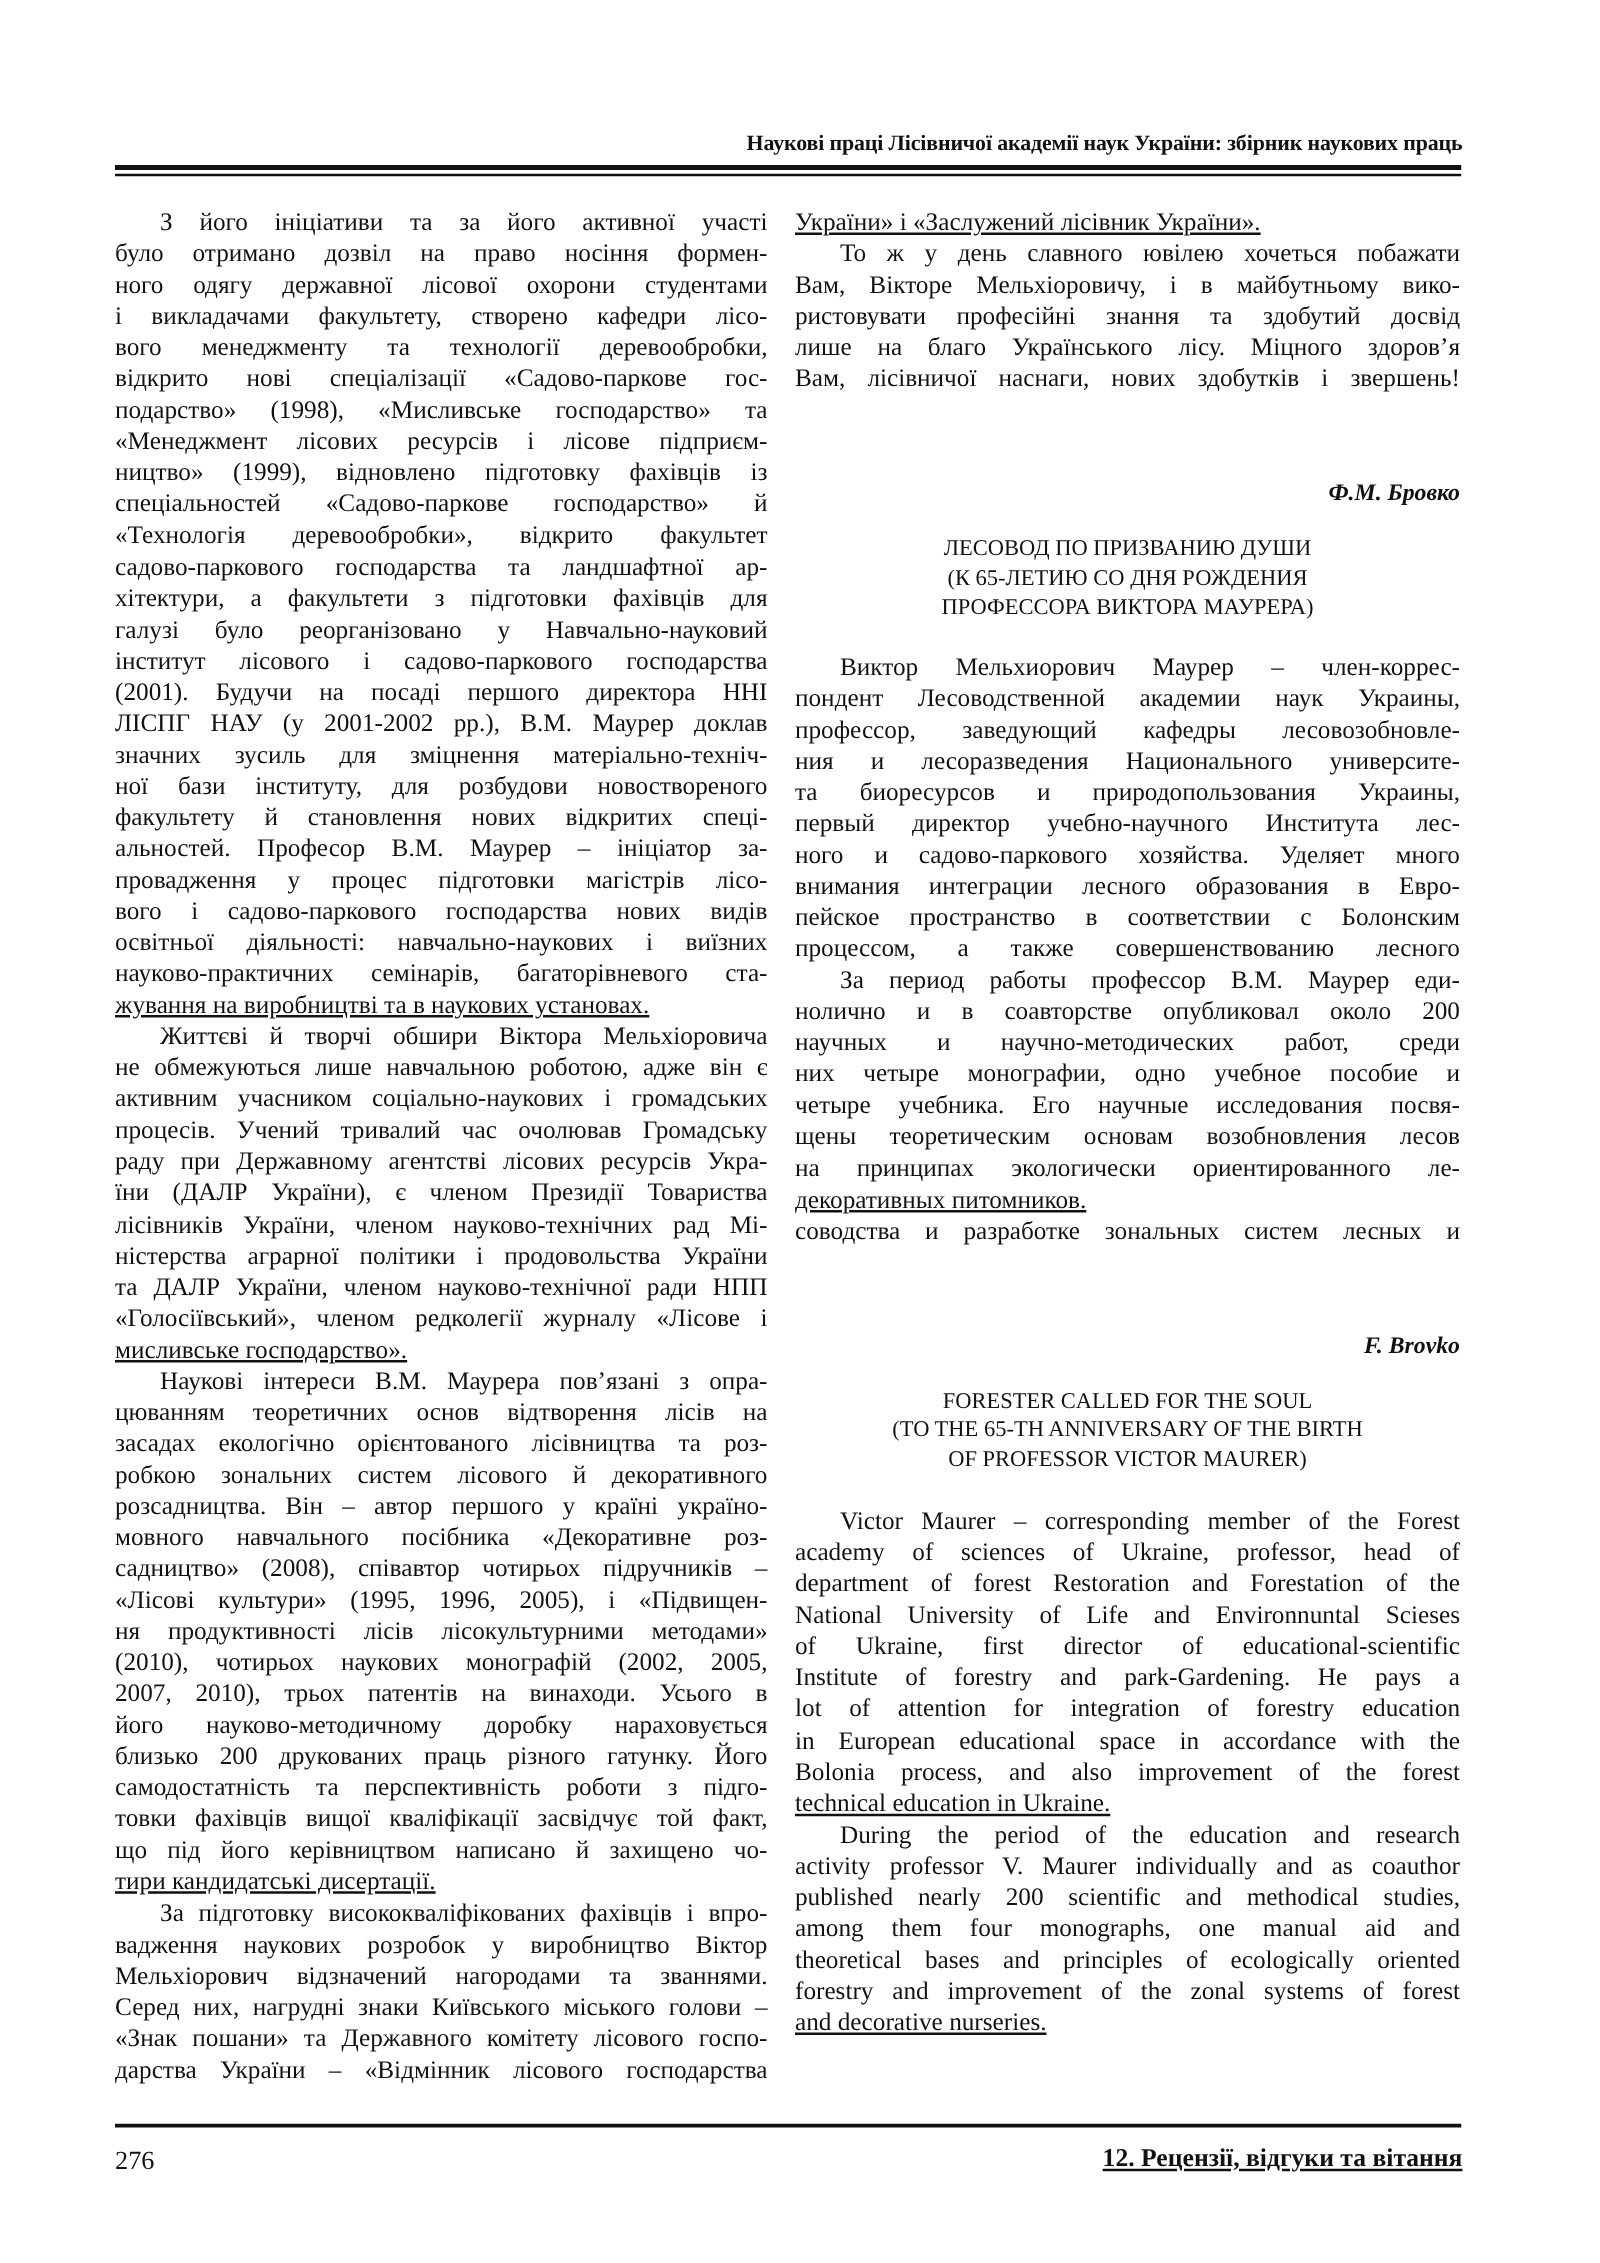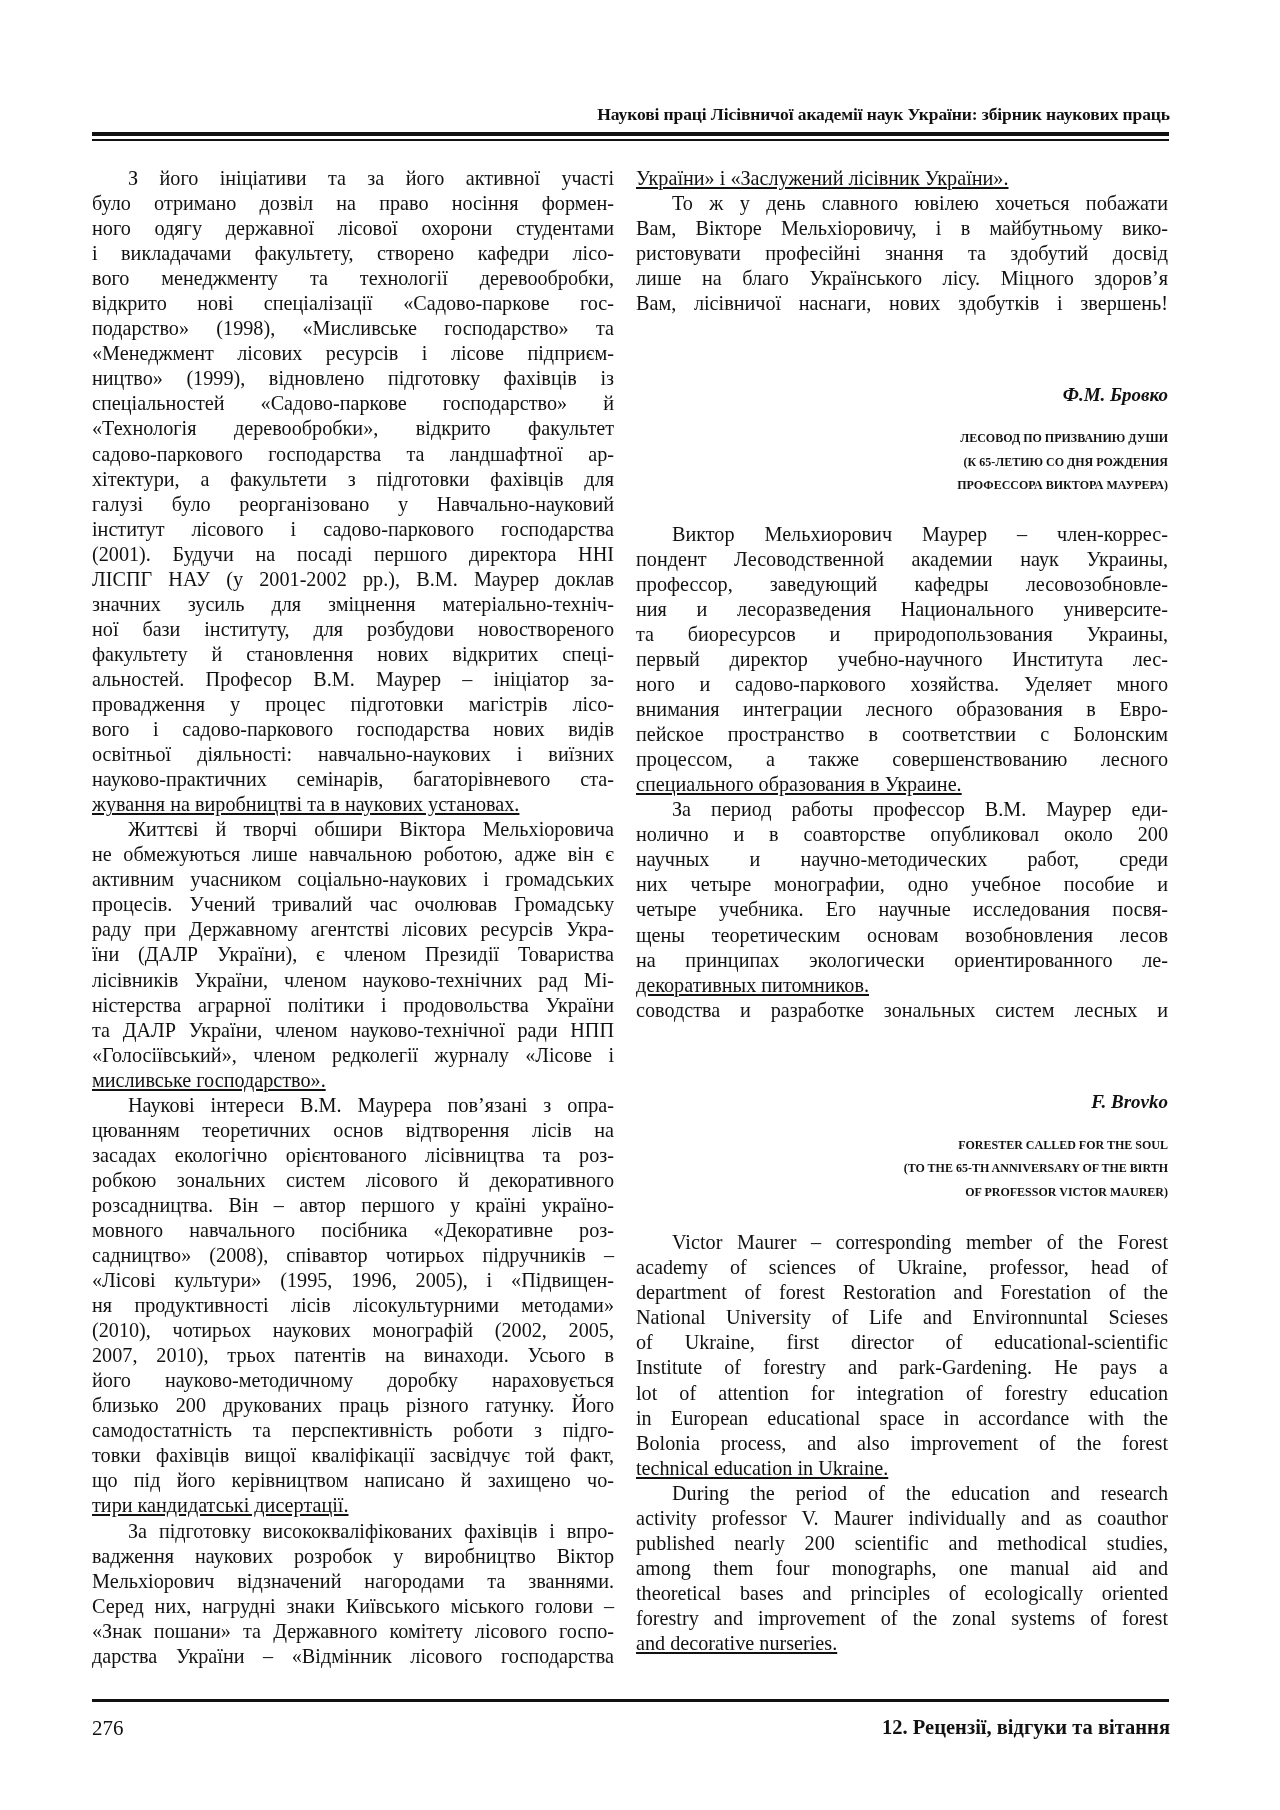--- a/index.html
+++ b/index.html
@@ -12,23 +12,23 @@
   .rule-thin { position: absolute; left: 92px; width: 1077px; height: 1.5px; background: #111; }
   .col { position: absolute; top: 166px; }
   .col-left { left: 92px; width: 522px; }
   .col-right { left: 636px; width: 532px; }
   .line { font-size: 20.2px; line-height: 25.05px; height: 25.05px; white-space: nowrap;
           text-align: justify; text-align-last: justify; overflow: visible; }
   .line.last { text-align-last: left; text-decoration: underline; }
   .line.indent { padding-left: 36px; }
   .author { font-style: italic; font-weight: bold; font-size: 19px; text-align: right;
             height: 25px; line-height: 25px; }
-  .title { font-weight: bold; font-size: 12px; text-align: right; line-height: 23.5px; }
+  .title { font-weight: normal; font-size: 18px; text-align: center; line-height: 23.5px; }
   .footer-num { position: absolute; left: 92px; top: 1716px; font-size: 21px; }
-  .footer-sec { position: absolute; right: 110px; top: 1716px; font-size: 20.5px; font-weight: bold; }
+  .footer-sec { position: absolute; right: 110px; top: 1716px; font-size: 20.5px; font-weight: bold; text-decoration: underline; }
 </style>
 </head>
 <body>
 
 <div class="page">
 
   <div class="running-head">Наукові праці Лісівничої академії наук України: збірник наукових праць</div>
   <div class="rule-thick" style="top:132px;"></div>
   <div class="rule-thin" style="top:139px;"></div>
 
@@ -120,21 +120,20 @@
         <div class="line indent">Виктор Мельхиорович Маурер – член-коррес-</div>
         <div class="line">пондент Лесоводственной академии наук Украины,</div>
         <div class="line">профессор, заведующий кафедры лесовозобновле-</div>
         <div class="line">ния и лесоразведения Национального университе-</div>
         <div class="line">та биоресурсов и природопользования Украины,</div>
         <div class="line">первый директор учебно-научного Института лес-</div>
         <div class="line">ного и садово-паркового хозяйства. Уделяет много</div>
         <div class="line">внимания интеграции лесного образования в Евро-</div>
         <div class="line">пейское пространство в соответствии с Болонским</div>
         <div class="line">процессом, а также совершенствованию лесного</div>
-        <div class="line last">специального образования в Украине.</div>
         <div class="line indent">За период работы профессор В.М. Маурер еди-</div>
         <div class="line">нолично и в соавторстве опубликовал около 200</div>
         <div class="line">научных и научно-методических работ, среди</div>
         <div class="line">них четыре монографии, одно учебное пособие и</div>
         <div class="line">четыре учебника. Его научные исследования посвя-</div>
         <div class="line">щены теоретическим основам возобновления лесов</div>
         <div class="line">на принципах экологически ориентированного ле-</div>
         <div class="line last">декоративных питомников.</div>
         <div class="line">соводства и разработке зональных систем лесных и</div>
       </div>

